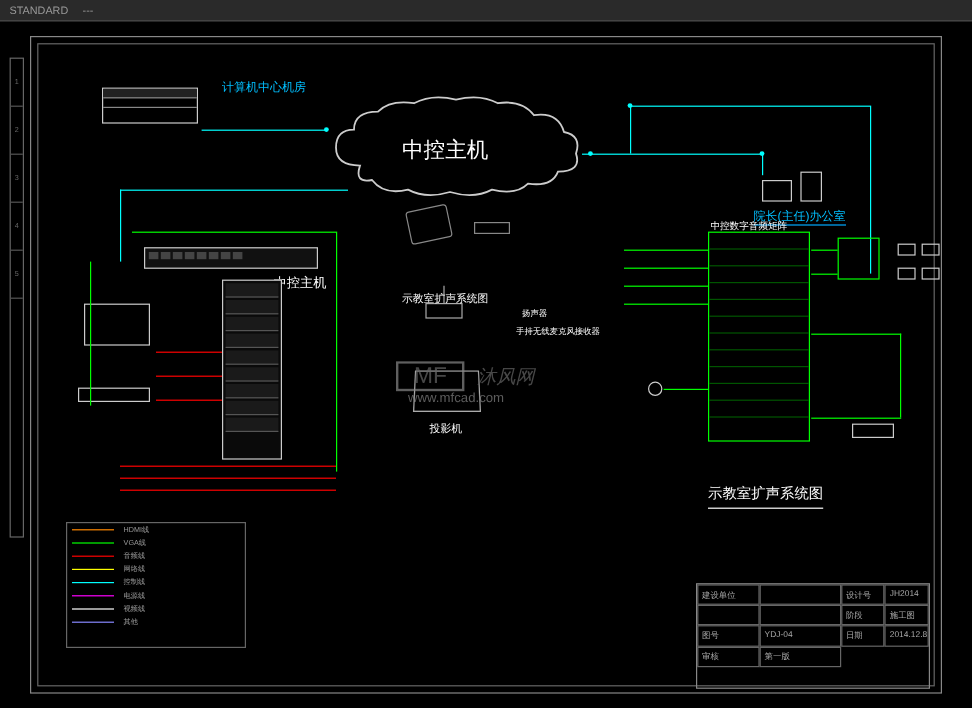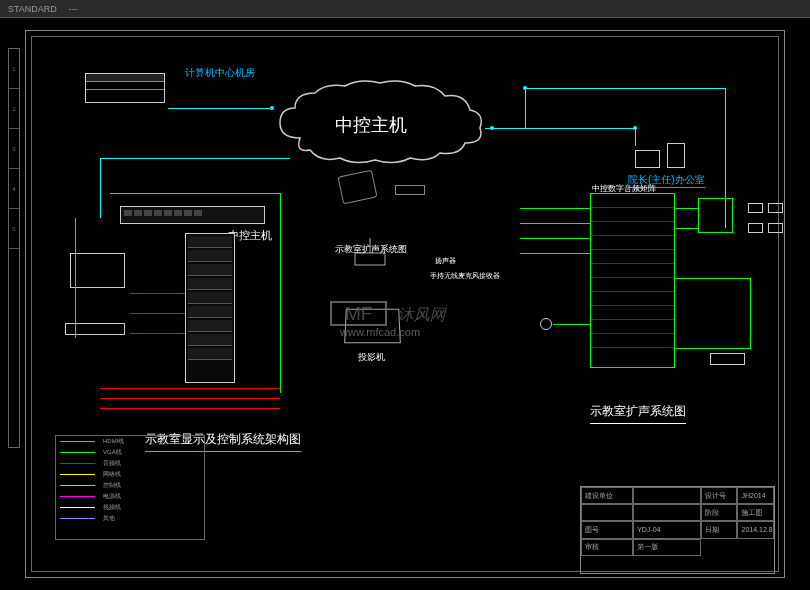--- a/index.html
+++ b/index.html
@@ -142,21 +142,20 @@
     <svg viewBox="0 0 60 35">
         <line x1="30" y1="0" x2="30" y2="15" stroke="#aaa"></line>
         <rect x="15" y="15" width="30" height="12" fill="none" stroke="#aaa"></rect>
       </svg>
   </div>
   <div class="label label-white" style="top:225px;left:335px;font-size:9px">示教室扩声系统图</div>
 
   <div class="screen-icon"></div>
   <div class="label label-white" style="top:333px;left:358px;font-size:9px">投影机</div>
 
-  <div class="label label-white title-underline" style="top:413px;left:145px;font-size:12px">示教室显示及控制系统架构图</div>
 
   <div class="amp-block">
     <div class="amp-row"></div>
       <div class="amp-row"></div>
       <div class="amp-row"></div>
       <div class="amp-row"></div>
       <div class="amp-row"></div>
       <div class="amp-row"></div>
       <div class="amp-row"></div>
       <div class="amp-row"></div>

